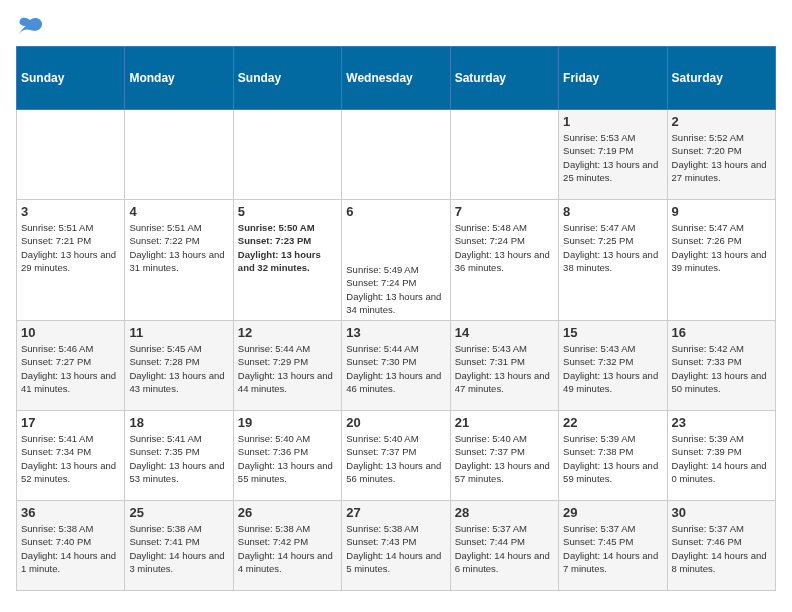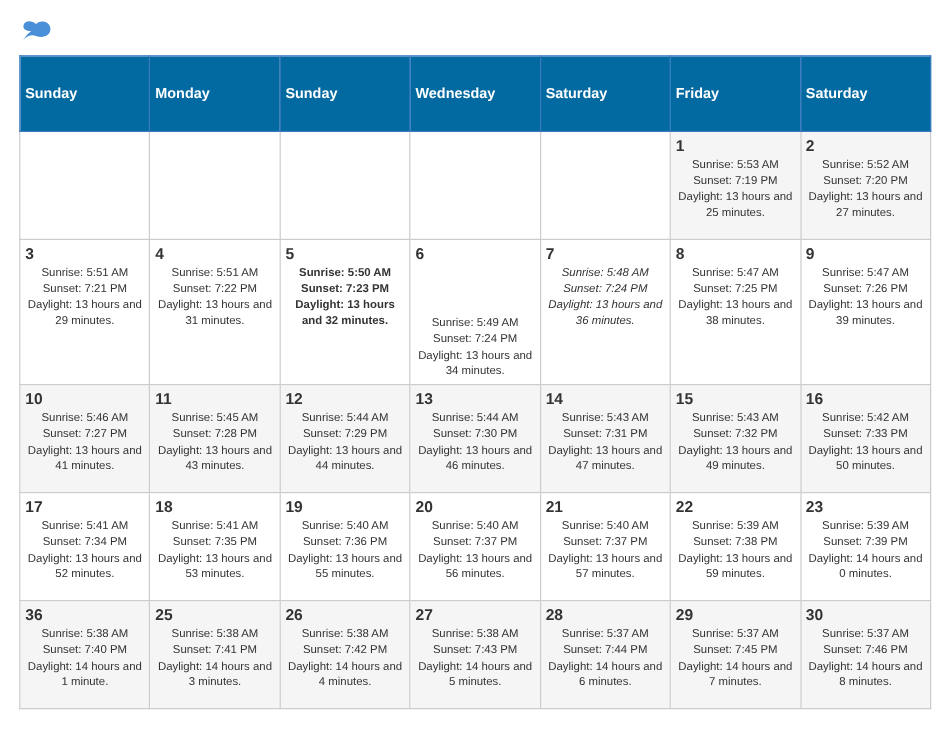--- a/index.html
+++ b/index.html
@@ -79,21 +79,20 @@
     .day-number {
       font-size: 13px;
       font-weight: bold;
       display: block;
       margin-bottom: 2px;
     }
     .day-info {
       font-size: 9.5px;
       line-height: 1.4;
       color: #333;
-      text-align: center;
     }
     .empty-cell {
       background: #fff !important;
     }
   </style>
 </head>
 <body>
 
 <div class="header-area">
   <div class="logo">
@@ -162,21 +161,21 @@
 Daylight: 13 hours and 32 minutes.</div>
         </td>
         <td>
           <span class="day-number">6</span>
           <div class="day-info" style="white-space: pre-line; margin-top: 44px;">Sunrise: 5:49 AM
 Sunset: 7:24 PM
 Daylight: 13 hours and 34 minutes.</div>
         </td>
         <td>
           <span class="day-number">7</span>
-          <div class="day-info" style="white-space: pre-line; font-style: italic;">Sunrise: 5:48 AM
+          <div class="day-info" style="white-space: pre-line;">Sunrise: 5:48 AM
 Sunset: 7:24 PM
 Daylight: 13 hours and 36 minutes.</div>
         </td>
         <td>
           <span class="day-number">8</span>
           <div class="day-info" style="white-space: pre-line;">Sunrise: 5:47 AM
 Sunset: 7:25 PM
 Daylight: 13 hours and 38 minutes.</div>
         </td>
         <td>

